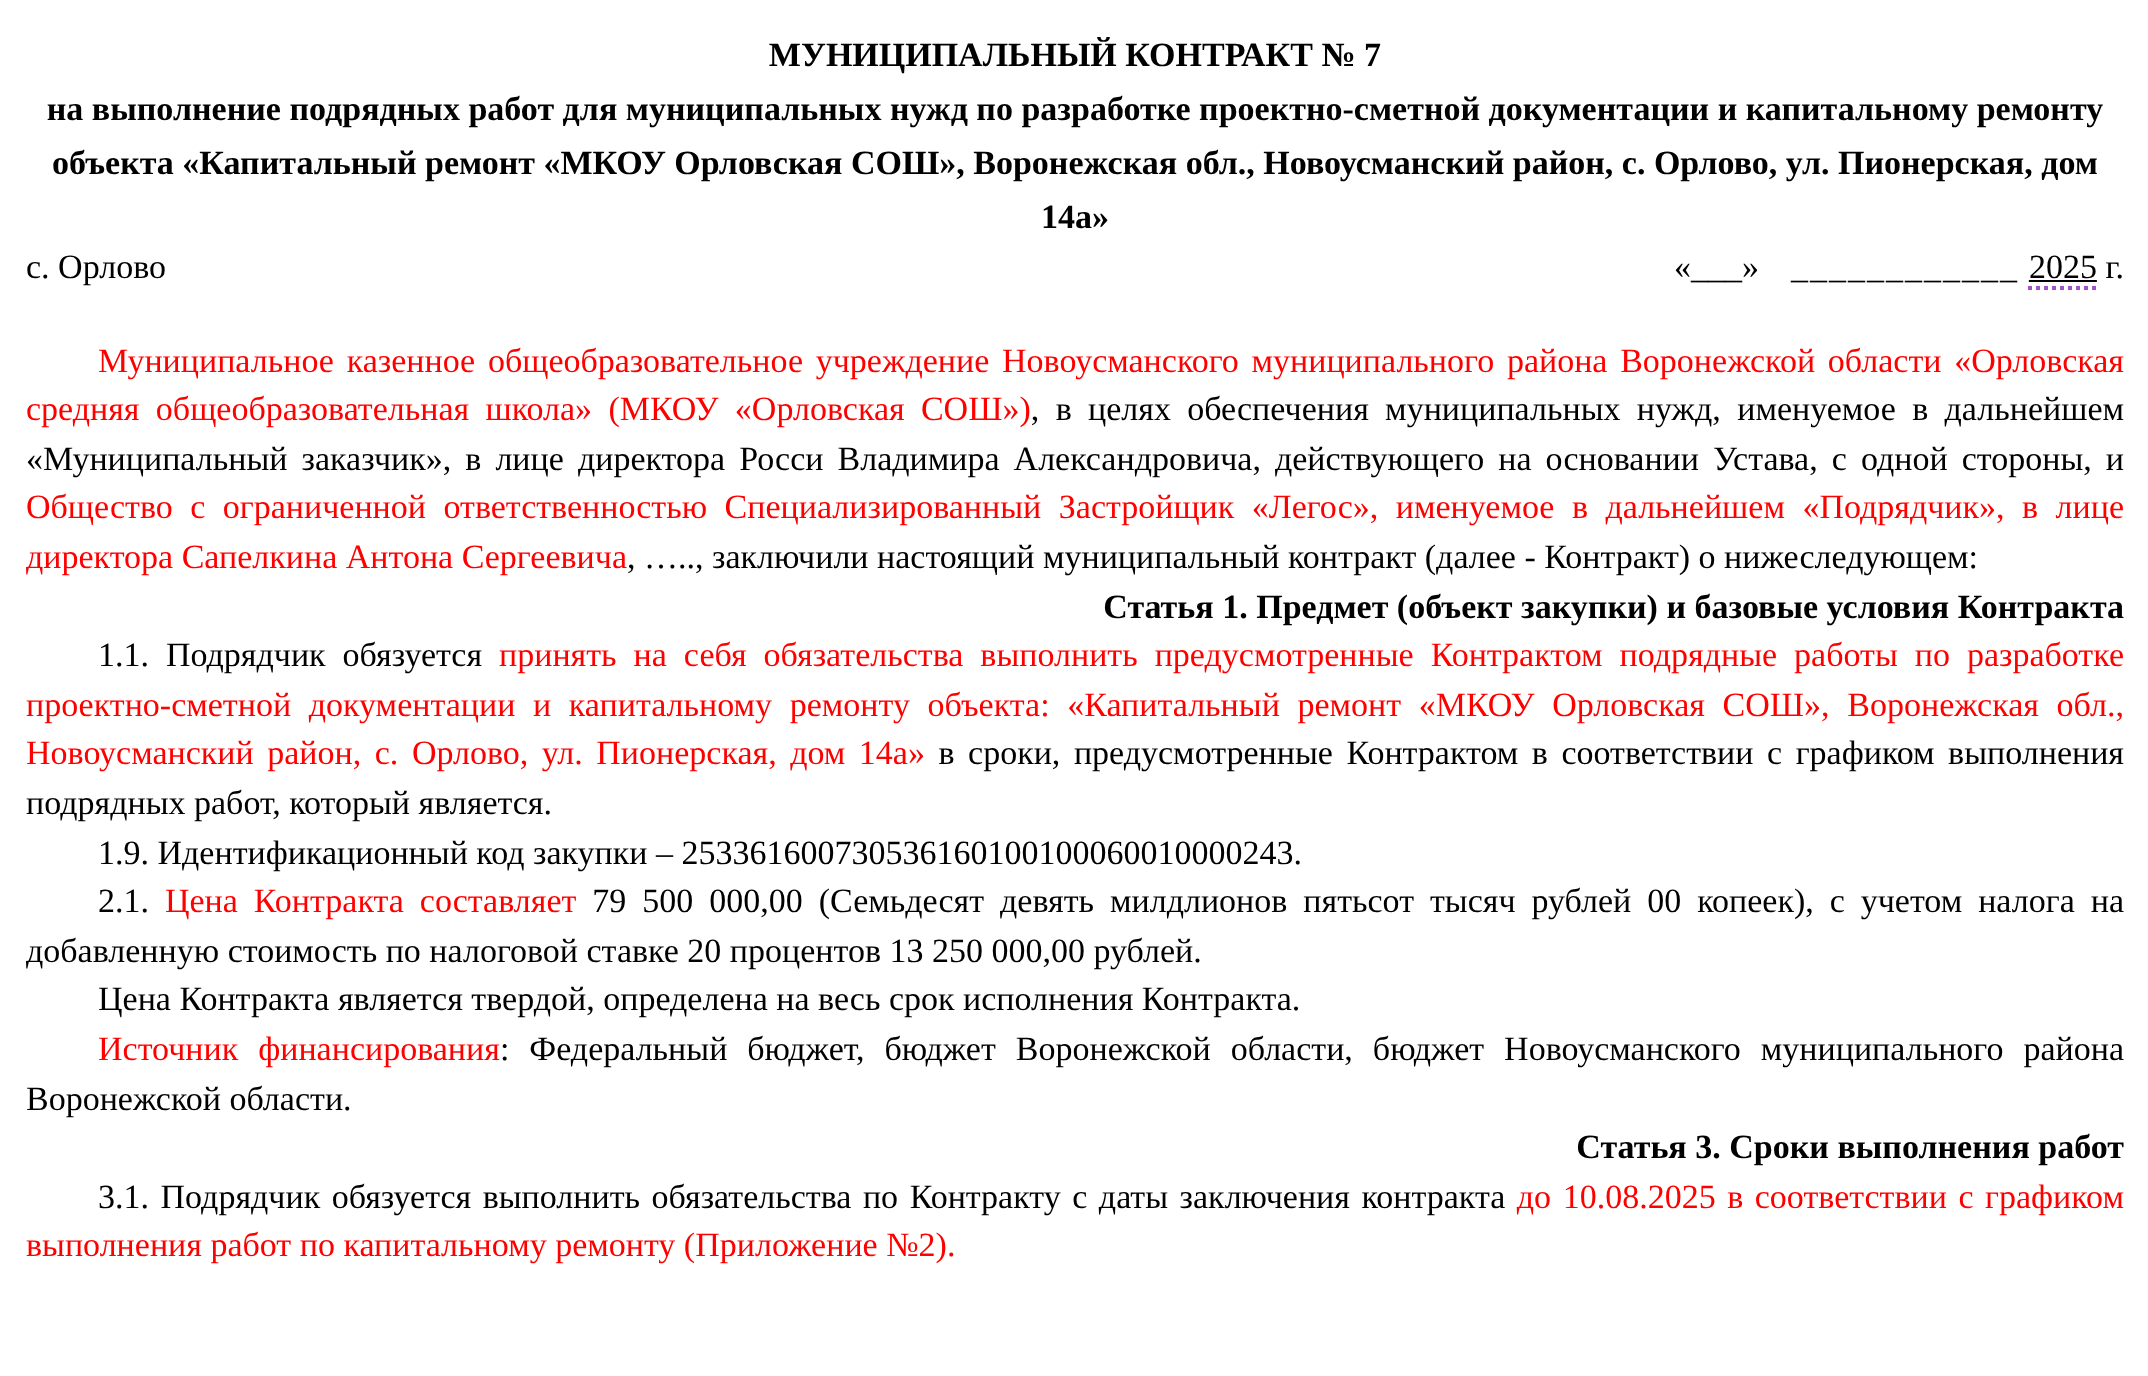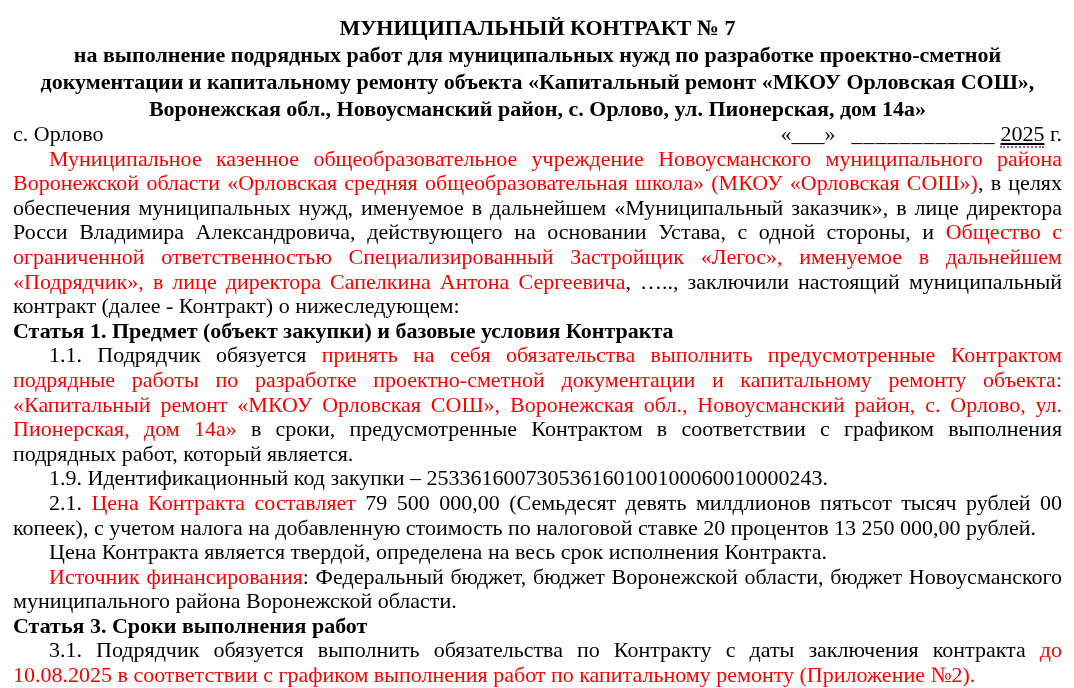--- a/index.html
+++ b/index.html
@@ -5,45 +5,45 @@
   html, body { margin: 0; padding: 0; }
   body {
     width: 1074px; height: 688px;
     background: #ffffff; overflow: hidden;
   }
   .page {
     box-sizing: border-box;
     width: 1074px; height: 688px;
     padding: 14px 12px 0 13px;
     font-family: "Liberation Serif", "DejaVu Serif", serif;
-    font-size: 22px;
+    font-size: 17px;
     line-height: 24.6px;
     color: #000;
   }
   .title, .subtitle {
     text-align: center;
     font-weight: bold;
     line-height: 27px;
   }
   .dateline {
     display: flex;
     justify-content: space-between;
     align-items: baseline;
     gap: 16px;
   }
   .date-right { white-space: nowrap; }
   .month-blank { margin: 0 5px 16px 16px; letter-spacing: 1px; }
   .year {
     text-decoration: underline;
     border-bottom: 2px dotted var(--squiggle, #a64fc8);
   }
-  .doc-body { }
+  .doc-body { margin-top: 22px; }
   .doc-body p { margin: 0; }
   p.body-p  { text-align: justify; text-indent: 36px; }
-  p.heading-p { text-align: left; font-weight: bold; }
+  p.heading-p { text-align: right; font-weight: bold; }
   .red { color: var(--red, #ff0000); }
   .b   { font-weight: normal; }
 </style>
 </head>
 <body>
 
 <div class="page">
   <div class="title">МУНИЦИПАЛЬНЫЙ КОНТРАКТ № 7</div>
 
   <div class="subtitle">на выполнение подрядных работ для муниципальных нужд по разработке проектно-сметной документации и капитальному ремонту объекта «Капитальный ремонт «МКОУ Орловская СОШ», Воронежская обл., Новоусманский район, с. Орлово, ул. Пионерская, дом 14а»</div>

